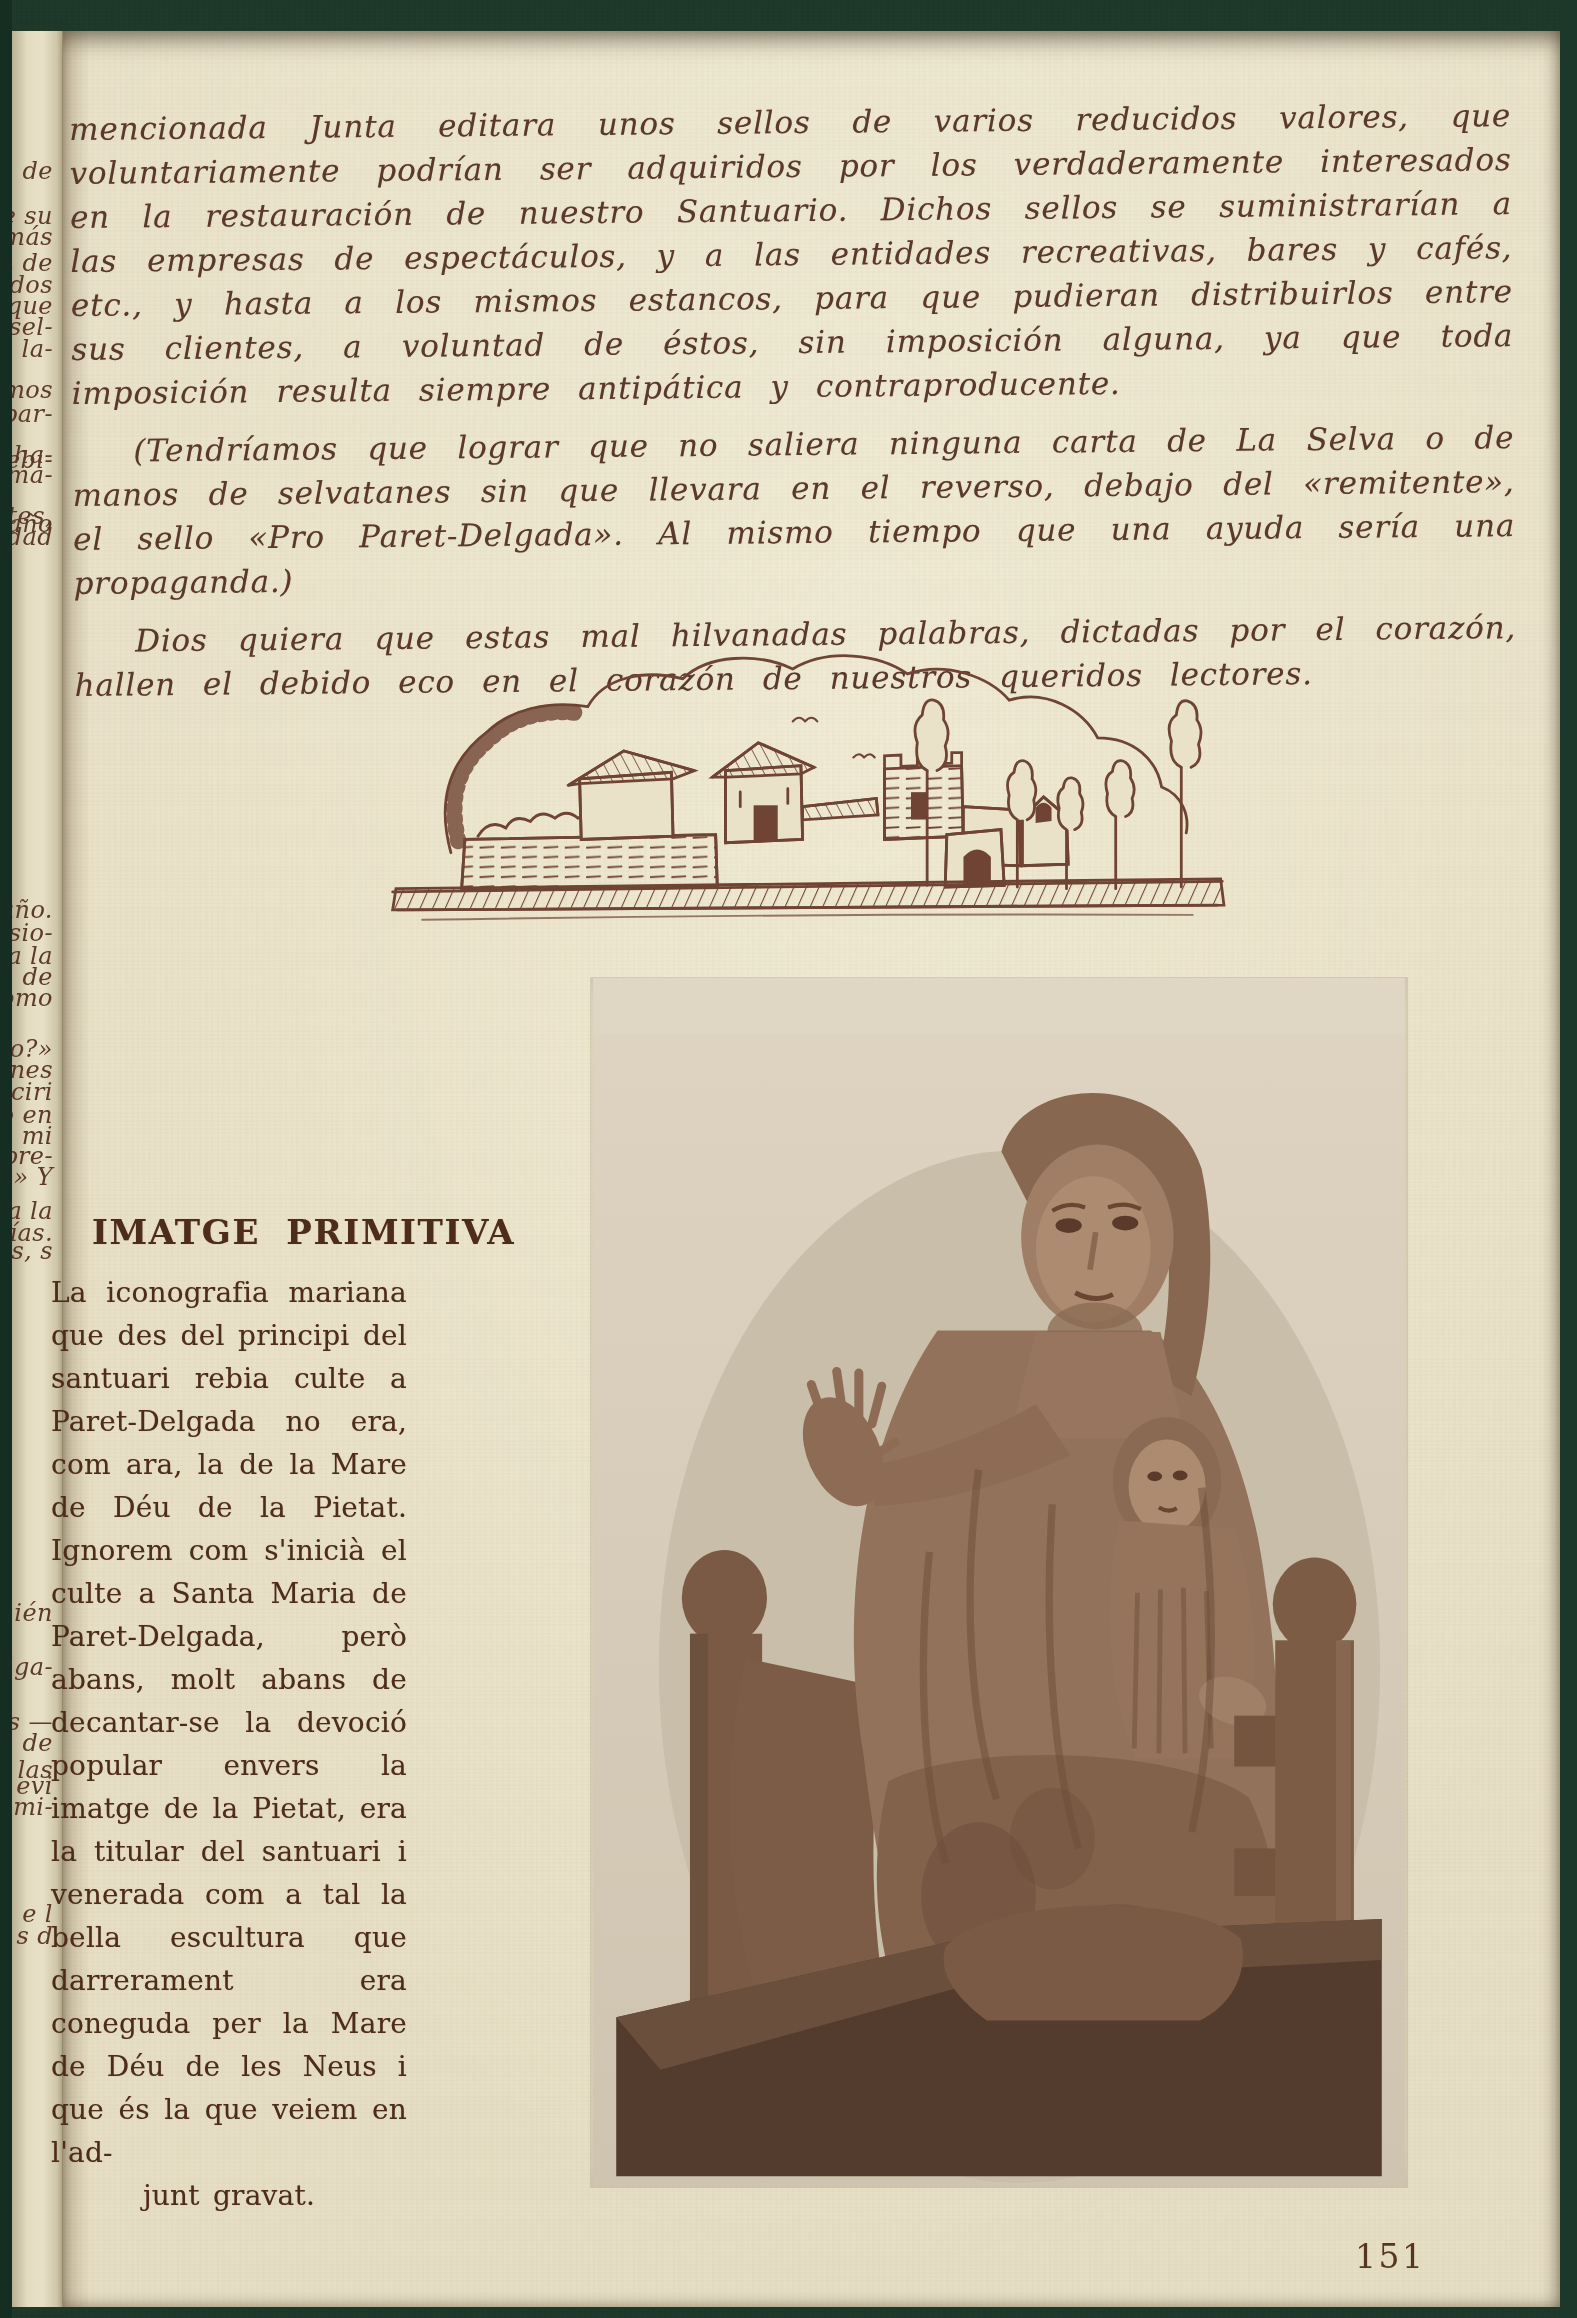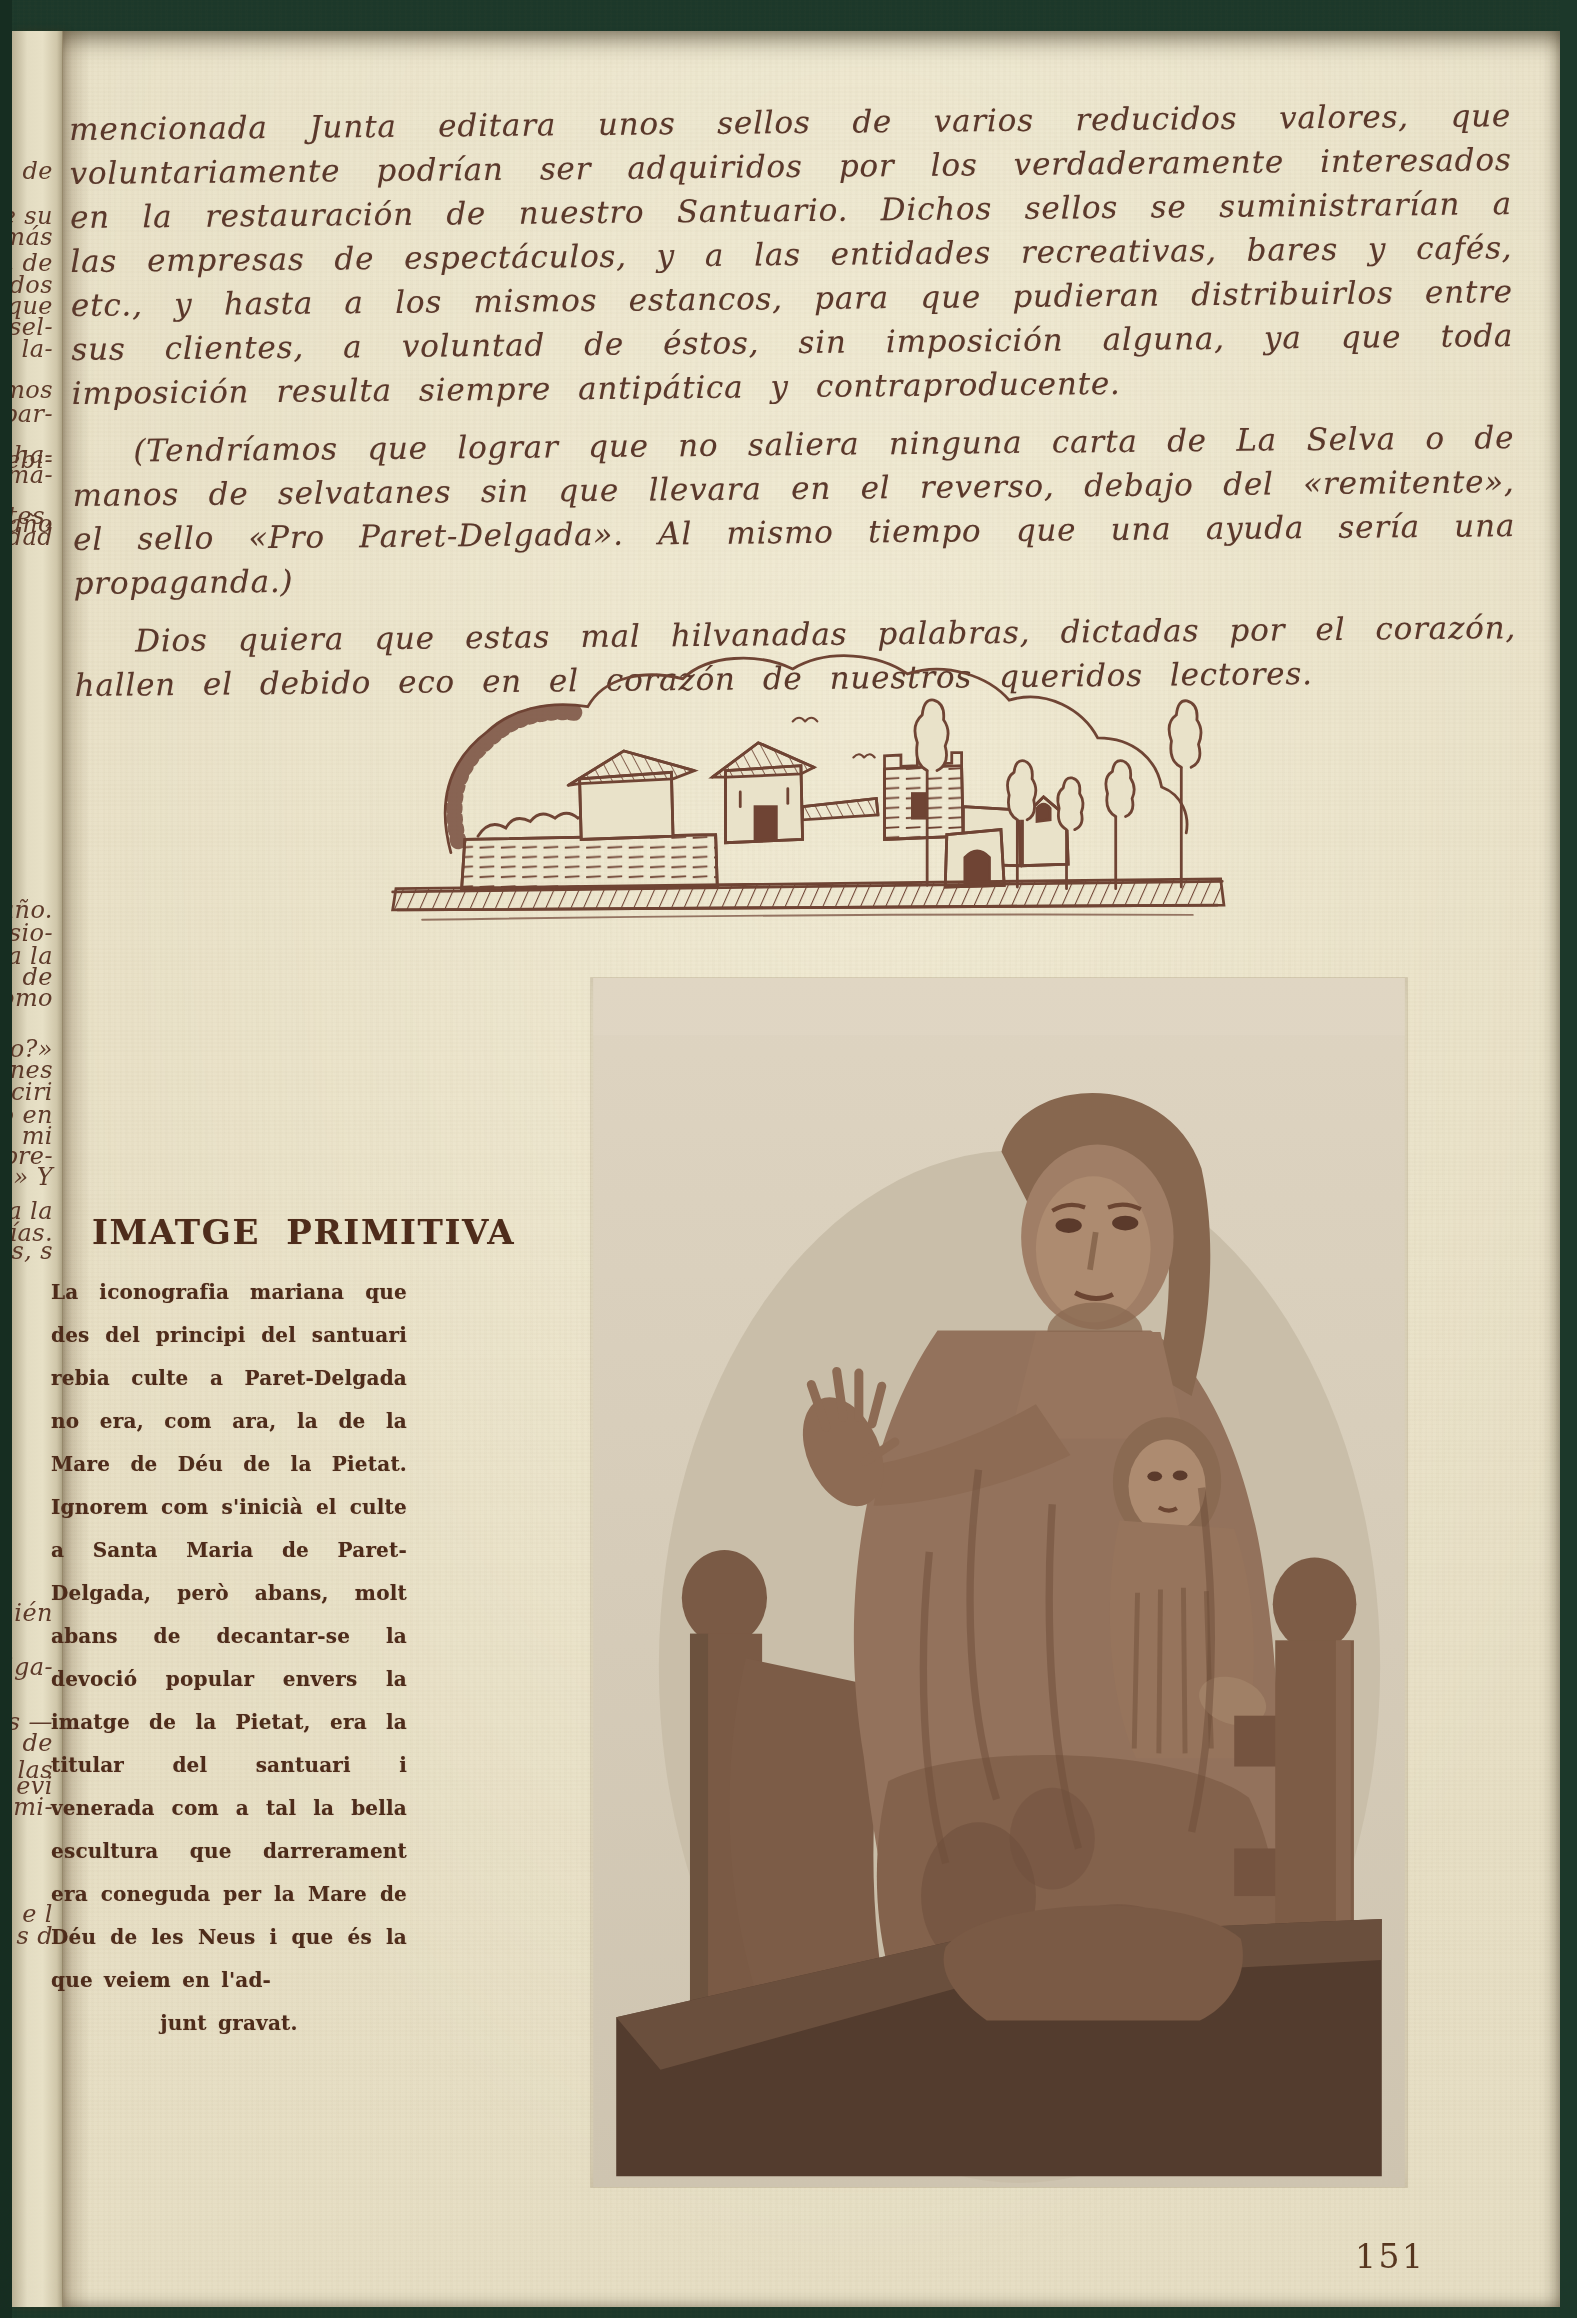--- a/index.html
+++ b/index.html
@@ -32,21 +32,21 @@
         text-shadow:0 0 0.8px rgba(90,56,43,.35);}
   .sp-par{margin:0 0 14px 0;text-indent:61px;}
   .sp-par.first{text-indent:0;}
   
   .sketch{position:absolute;left:373px;top:646px;width:869px;height:289px;}
   
   .imatge-heading{position:absolute;left:92px;top:1212px;font-weight:700;font-size:34px;
         color:#4e2c1b;letter-spacing:1.6px;word-spacing:13px;
         text-shadow:0 0 0.8px rgba(78,44,27,.4);}
   .imatge-body{position:absolute;left:51px;top:1271px;width:356px;
-        font-weight:700;font-size:20px;line-height:43px;color:#4e2c1b;
+        font-weight:400;font-size:28px;line-height:43px;color:#4e2c1b;
         text-align:justify;word-spacing:4.1px;letter-spacing:0.2px;
         text-shadow:0 0 0.8px rgba(78,44,27,.35);}
   .imatge-last{display:block;text-align:center;margin-top:0;}
   
   .photo{position:absolute;left:591px;top:978px;width:816px;height:1209px;
         box-shadow:inset 0 0 38px rgba(104,84,58,.28), 0 0 0 0.8px rgba(120,100,70,.25);}
   .photo svg{display:block;width:100%;height:100%;}
   
   .page-number{position:absolute;left:1355px;top:2237px;font-size:33px;color:#57361f;
         letter-spacing:2.5px;font-weight:400;}

